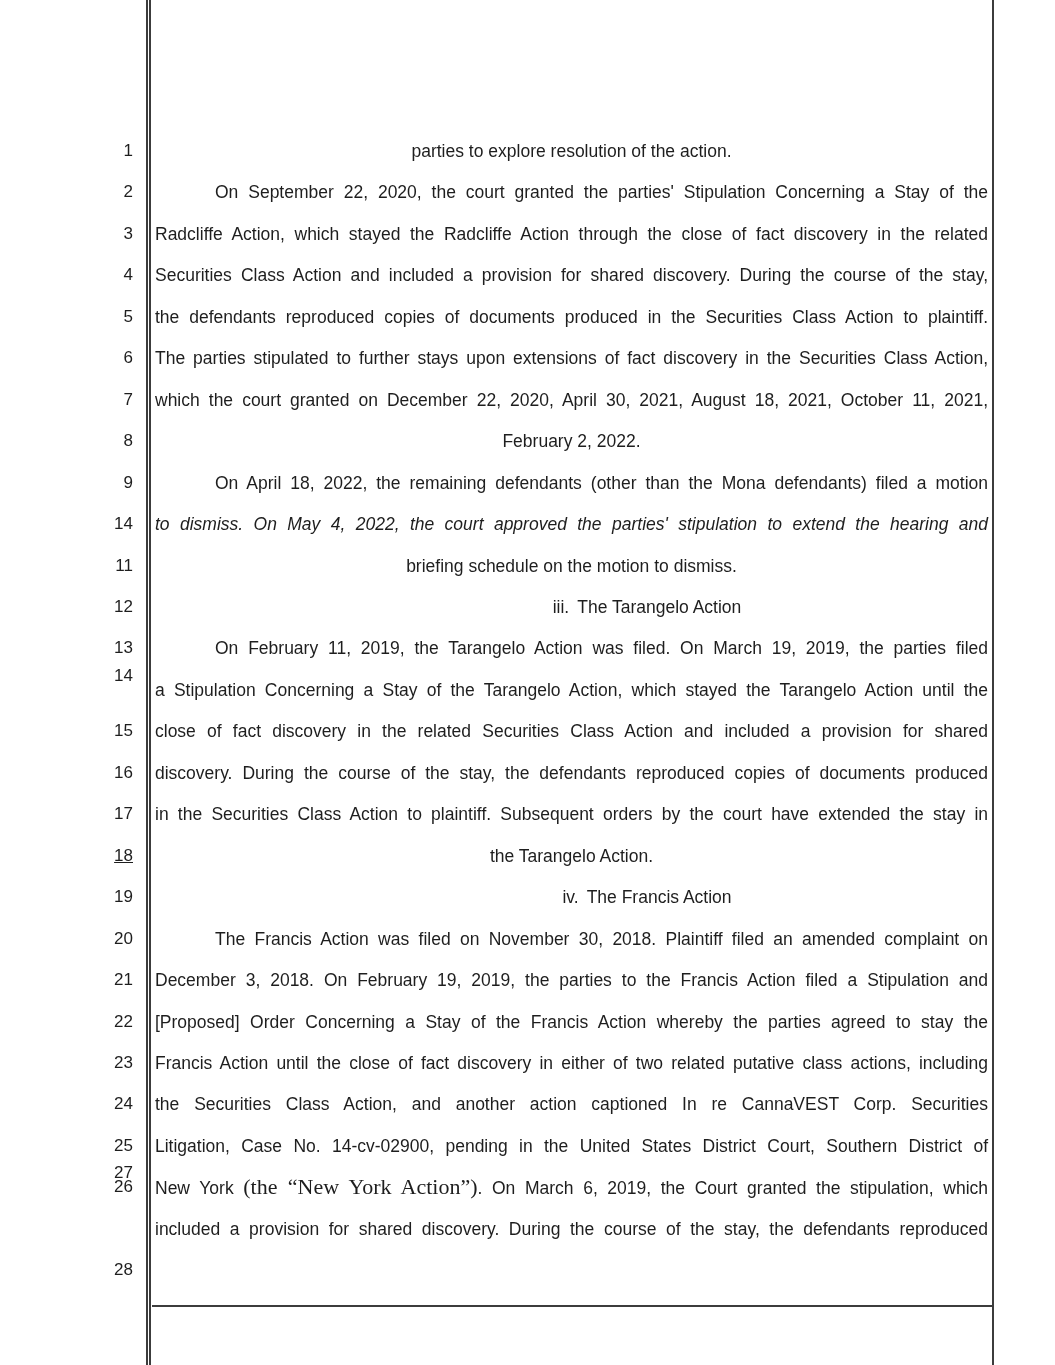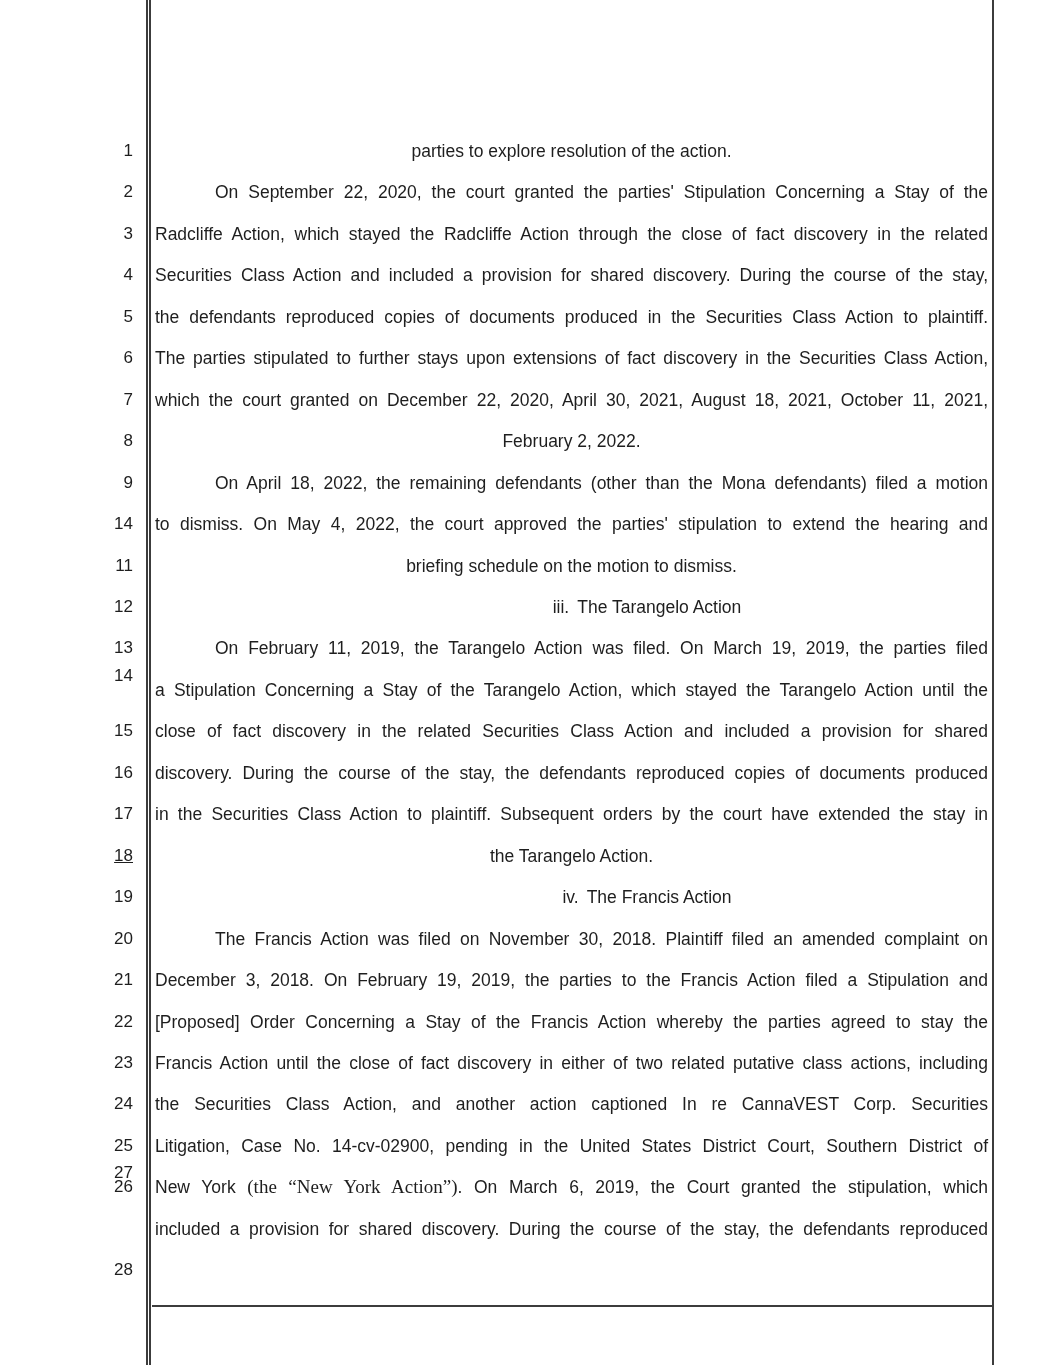--- a/index.html
+++ b/index.html
@@ -45,21 +45,21 @@
   .tline.just{
     text-align:justify;
     text-align-last:justify;
     text-justify:inter-word;
   }
   .tline.indent{ text-indent:60px; }
   .tline.heading{ padding-left:151px; box-sizing:border-box; }
   .roman{ margin-right:8px; }
   .serif{
     font-family:"Liberation Serif", serif;
-    font-size:19px;
+    font-size:22px;
   }
 </style>
 </head>
 <body>
 
 <div class="page">
   <div class="gutter">
       <div class="lnum" style="top: 139px;">1</div>
       <div class="lnum" style="top: 180.4px;">2</div>
       <div class="lnum" style="top: 221.9px;">3</div>
@@ -94,21 +94,21 @@
   <div class="text-column">
       <div class="tline" style="top: 139px;">parties to explore resolution of the action.</div>
       <div class="tline just indent" style="top: 180.4px;">On September 22, 2020, the court granted the parties' Stipulation Concerning a Stay of the</div>
       <div class="tline just" style="top: 221.9px;">Radcliffe Action, which stayed the Radcliffe Action through the close of fact discovery in the related</div>
       <div class="tline just" style="top: 263.4px;">Securities Class Action and included a provision for shared discovery.  During the course of the stay,</div>
       <div class="tline just" style="top: 304.8px;">the defendants reproduced copies of documents produced in the Securities Class Action to plaintiff.</div>
       <div class="tline just" style="top: 346.3px;">The parties stipulated to further stays upon extensions of fact discovery in the Securities Class Action,</div>
       <div class="tline just" style="top: 387.7px;">which the court granted on December 22, 2020, April 30, 2021, August 18, 2021, October 11, 2021,</div>
       <div class="tline" style="top: 429.2px;">February 2, 2022.</div>
       <div class="tline just indent" style="top: 470.6px;">On April 18, 2022, the remaining defendants (other than the Mona defendants) filed a motion</div>
-      <div class="tline just" style="top: 512px;">to dismiss.  On May 4, 2022, the court approved the parties' stipulation to extend the hearing and</div>
+      <div class="tline just" style="top: 512px; font-style: italic;">to dismiss.  On May 4, 2022, the court approved the parties' stipulation to extend the hearing and</div>
       <div class="tline" style="top: 553.5px;">briefing schedule on the motion to dismiss.</div>
       <div class="tline heading" style="top: 595px;"><span class="roman">iii.</span><span>The Tarangelo Action</span></div>
       <div class="tline just indent" style="top: 636.4px;">On February 11, 2019, the Tarangelo Action was filed. On March 19, 2019, the parties filed</div>
       <div class="tline just" style="top: 677.9px;">a Stipulation Concerning a Stay of the Tarangelo Action, which stayed the Tarangelo Action until the</div>
       <div class="tline just" style="top: 719.3px;">close of fact discovery in the related Securities Class Action and included a provision for shared</div>
       <div class="tline just" style="top: 760.8px;">discovery.  During the course of the stay, the defendants reproduced copies of documents produced</div>
       <div class="tline just" style="top: 802.2px;">in the Securities Class Action to plaintiff.  Subsequent orders by the court have extended the stay in</div>
       <div class="tline" style="top: 843.7px;">the Tarangelo Action.</div>
       <div class="tline heading" style="top: 885.1px;"><span class="roman">iv.</span><span>The Francis Action</span></div>
       <div class="tline just indent" style="top: 926.6px;">The Francis Action was filed on November 30, 2018. Plaintiff filed an amended complaint on</div>

